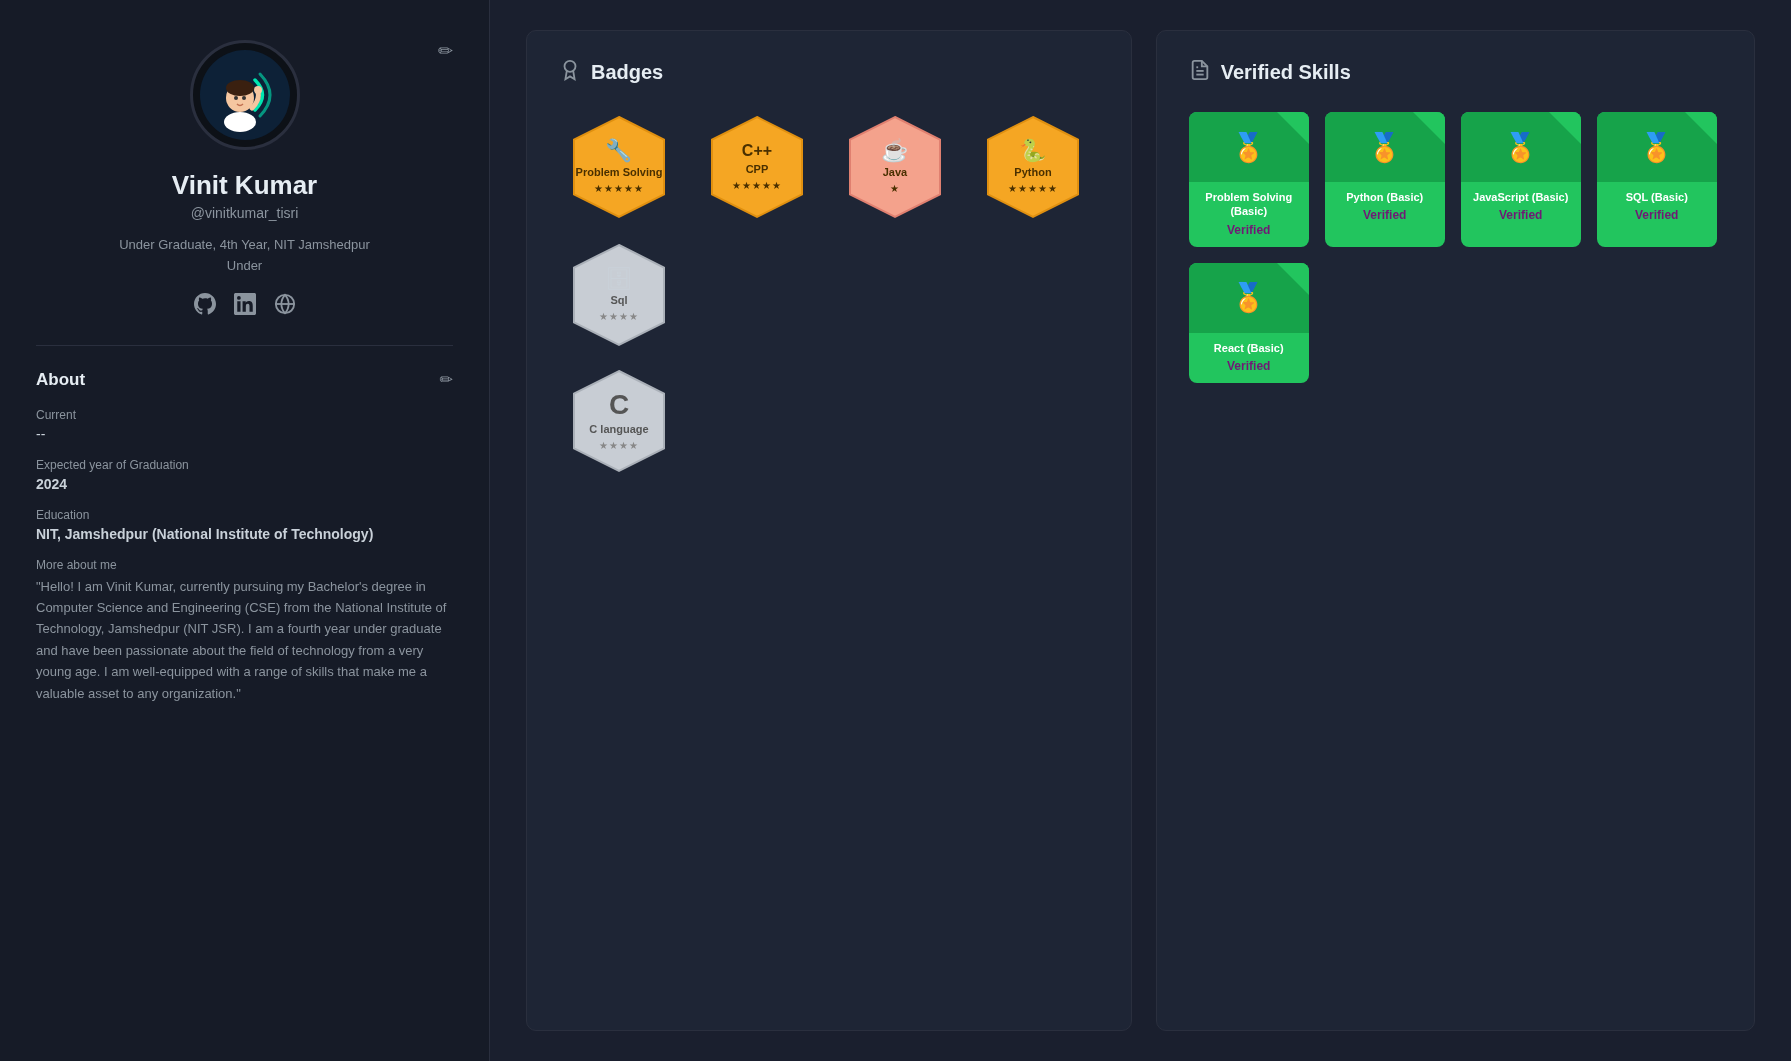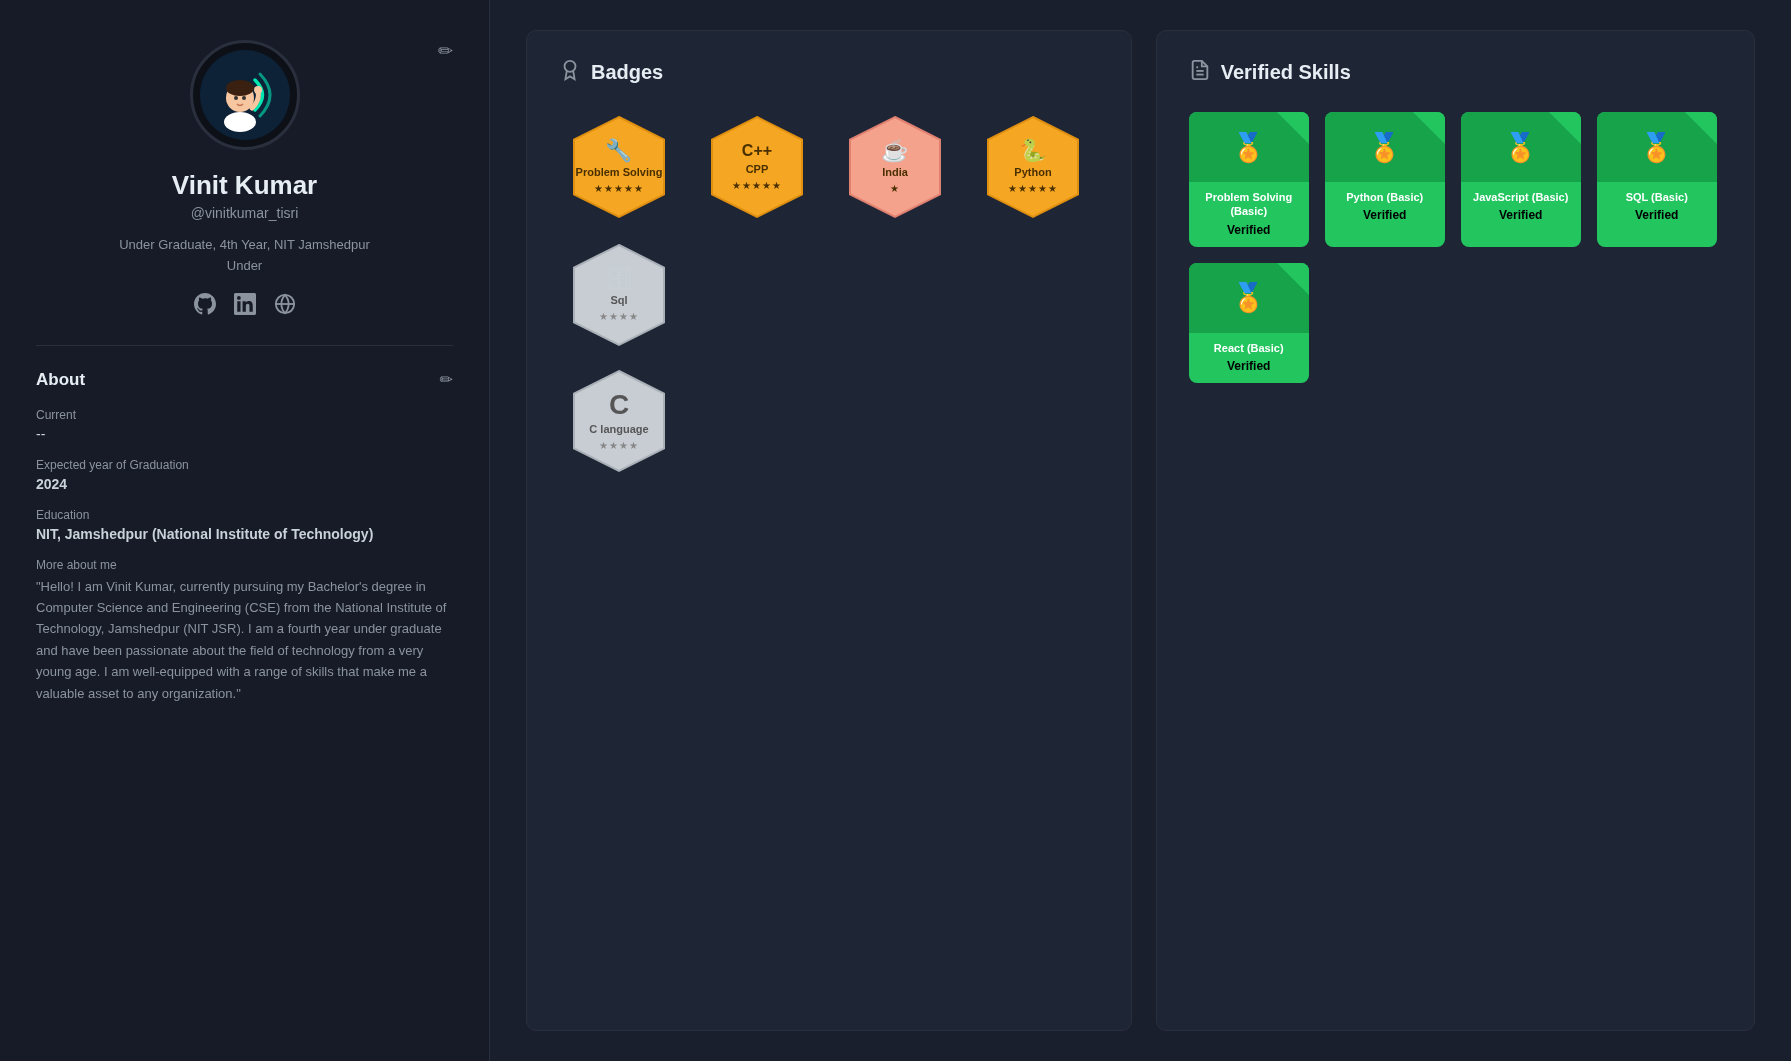--- a/index.html
+++ b/index.html
@@ -250,21 +250,21 @@
       font-size: 11px;
       font-weight: 700;
       color: white;
       text-align: center;
       padding: 8px 6px 4px;
       line-height: 1.3;
     }
     .skill-verified {
       font-size: 12px;
       font-weight: 700;
-      color: #000000;
+      color: #701a75;
       text-align: center;
     }
 
     
     .work-add-link {
       color: #3fb950;
       font-size: 14px;
       text-decoration: none;
       cursor: pointer;
     }
@@ -388,21 +388,21 @@
         </div>
       </div>
 
       <div class="badge-hex">
         <div class="hex-shape">
           <svg class="hex-bg" viewBox="0 0 110 110" xmlns="http://www.w3.org/2000/svg">
             <polygon points="55,5 100,27.5 100,82.5 55,105 10,82.5 10,27.5" fill="#f4a28c" stroke="#e08070" stroke-width="2"></polygon>
           </svg>
           <div class="hex-inner">
             <div class="hex-icon">☕</div>
-            <div class="hex-label">India</div>
+            <div class="hex-label">Java</div>
             <div class="hex-stars">★</div>
           </div>
         </div>
       </div>
 
       <div class="badge-hex">
         <div class="hex-shape">
           <svg class="hex-bg" viewBox="0 0 110 110" xmlns="http://www.w3.org/2000/svg">
             <polygon points="55,5 100,27.5 100,82.5 55,105 10,82.5 10,27.5" fill="#f5a623" stroke="#e09010" stroke-width="2"></polygon>
           </svg>

